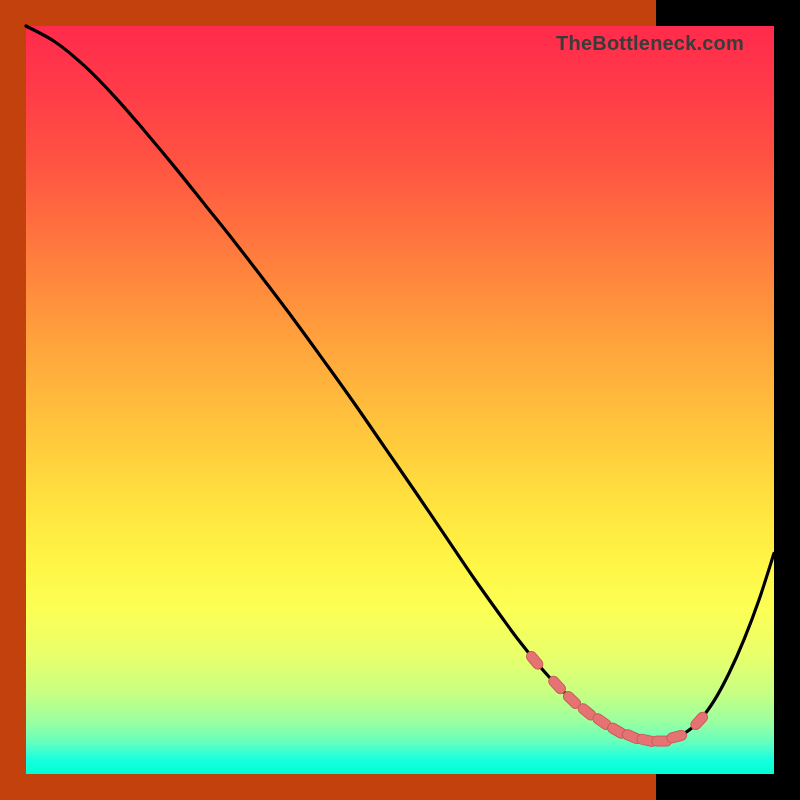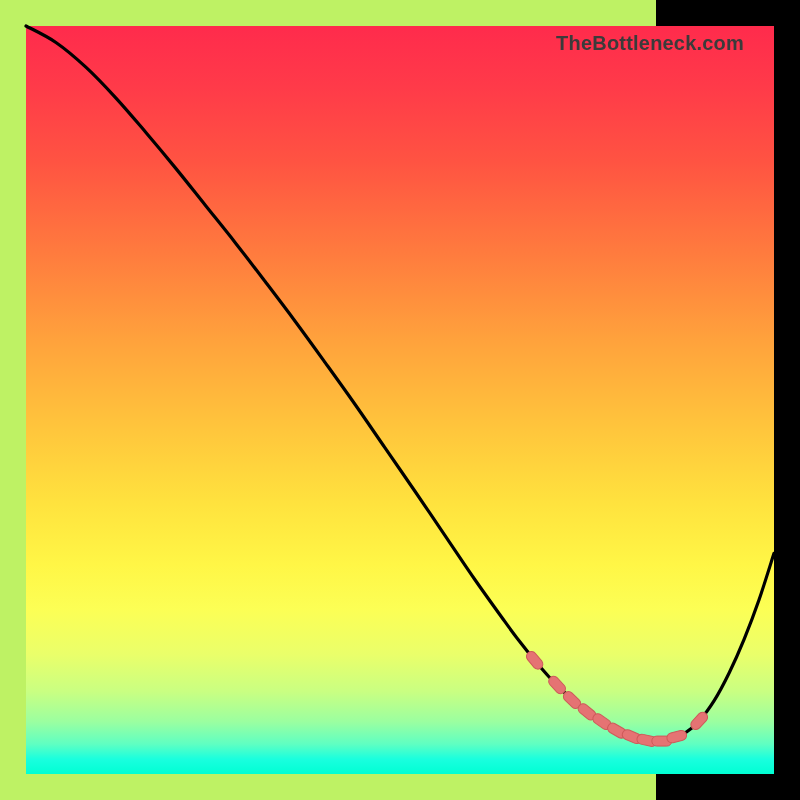--- a/index.html
+++ b/index.html
@@ -7,21 +7,21 @@
     padding: 0;
     width: 800px;
     height: 800px;
     background: #000;
     overflow: hidden;
   }
   .container {
     position: relative;
     width: 656px;
     height: 800px;
-    background: #bef264;
+    background: #c2410c;
   }
   .plot-area {
     position: absolute;
     left: 26px;
     top: 26px;
     width: 748px;
     height: 748px;
     background: linear-gradient(to bottom,
       #ff2b4c 0%,
       #ff3a49 8%,

